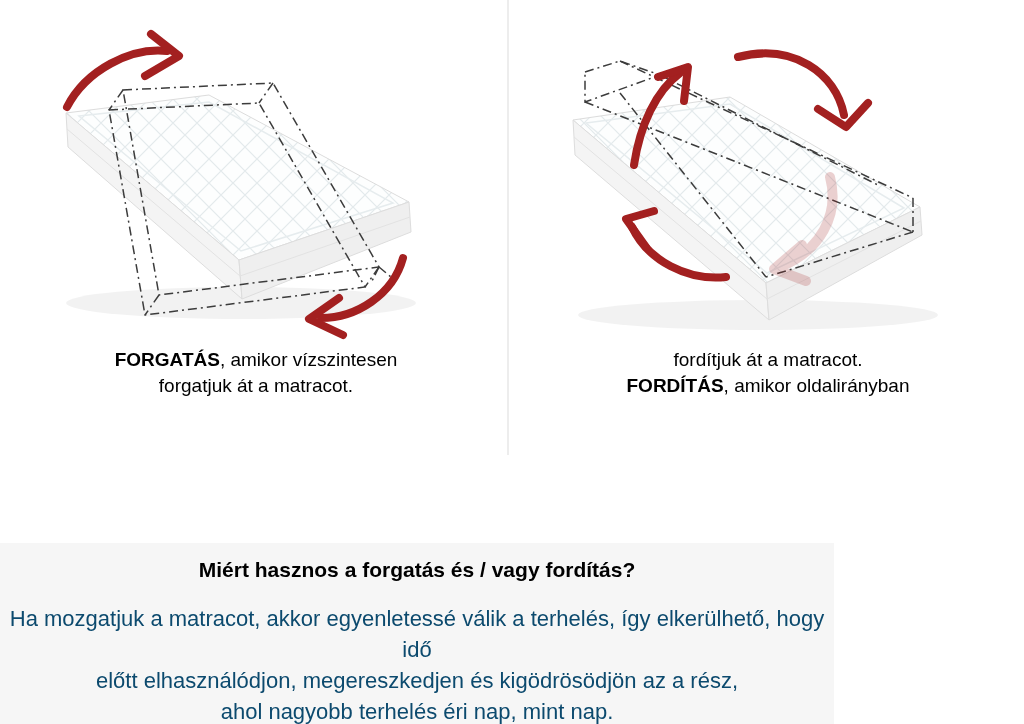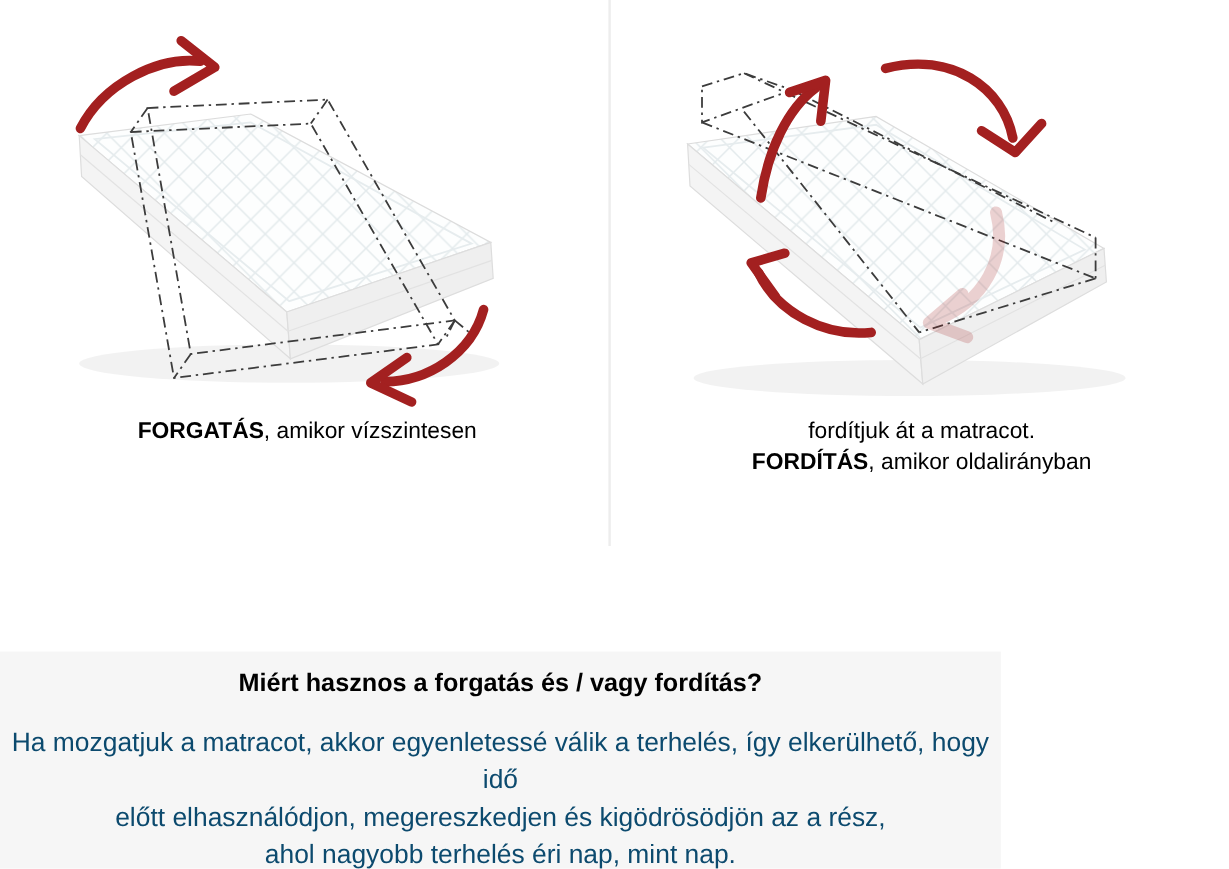--- a/index.html
+++ b/index.html
@@ -4,21 +4,21 @@
 <style>
   * { margin: 0; padding: 0; box-sizing: border-box; }
   html, body { width: 1024px; height: 724px; background: #ffffff; }
   body {
     font-family: "Liberation Sans", "DejaVu Sans", sans-serif;
     color: #000;
     overflow: hidden;
     position: relative;
   }
   .top-section { position: relative; width: 1024px; height: 543px; background: #fff; }
-  .panels { display: flex; }
+  .panels { display: flex; align-items: center; }
   .panel { width: 512px; position: relative; }
   .v-divider {
     position: absolute; left: 507px; top: 0; width: 2px; height: 455px;
     background: #ededed;
   }
   svg.illus { display: block; margin: 15px auto 0 auto; }
   .caption {
     margin-top: 2px;
     text-align: center;
     font-size: 19px;
@@ -92,20 +92,21 @@
           <path d="M26,92 C45,55 90,32 126,36" stroke-width="8"></path>
           <path d="M110,19 L138,41 L104,61" stroke-width="8"></path>
         </g>
         <g fill="none" stroke="#a32020" stroke-linecap="round" stroke-linejoin="round">
           <path d="M362,243 C352,280 315,303 280,303" stroke-width="8"></path>
           <path d="M298,283 L268,304 L302,320" stroke-width="8"></path>
         </g>
       </svg>
       <div class="caption">
         <div><b>FORGATÁS</b><span>, amikor vízszintesen</span></div>
+        <div>forgatjuk át a matracot.</div>
       </div>
     </div>
 
     <div class="panel">
       <svg class="illus" width="440" height="330" viewBox="0 0 440 330">
         <defs>
           <pattern id="quiltR" width="24" height="24" patternUnits="userSpaceOnUse">
             <rect width="24" height="24" fill="#fdfefe"></rect>
             <path d="M0 24 L24 0 M0 0 L24 24" stroke="#e3eaec" stroke-width="1.2" fill="none"></path>
           </pattern>

